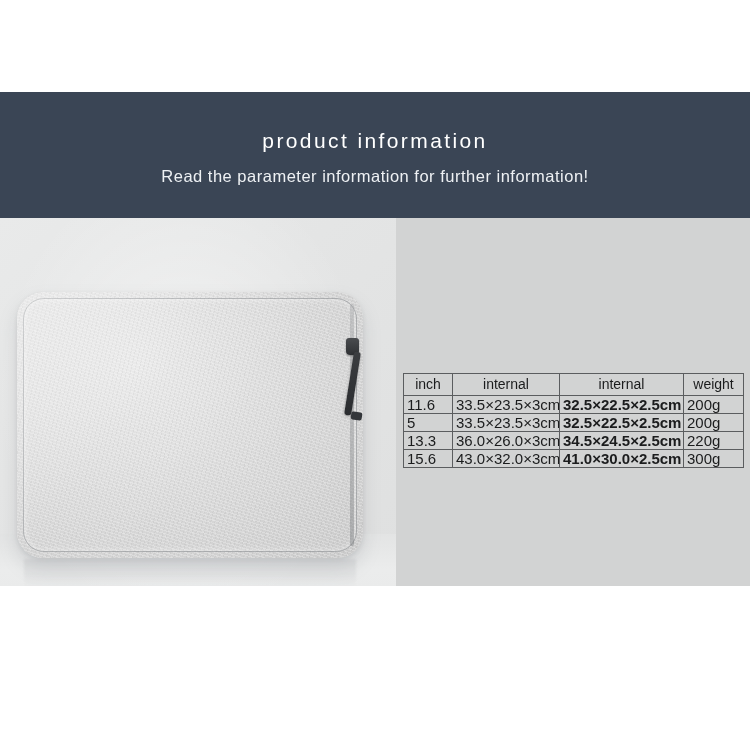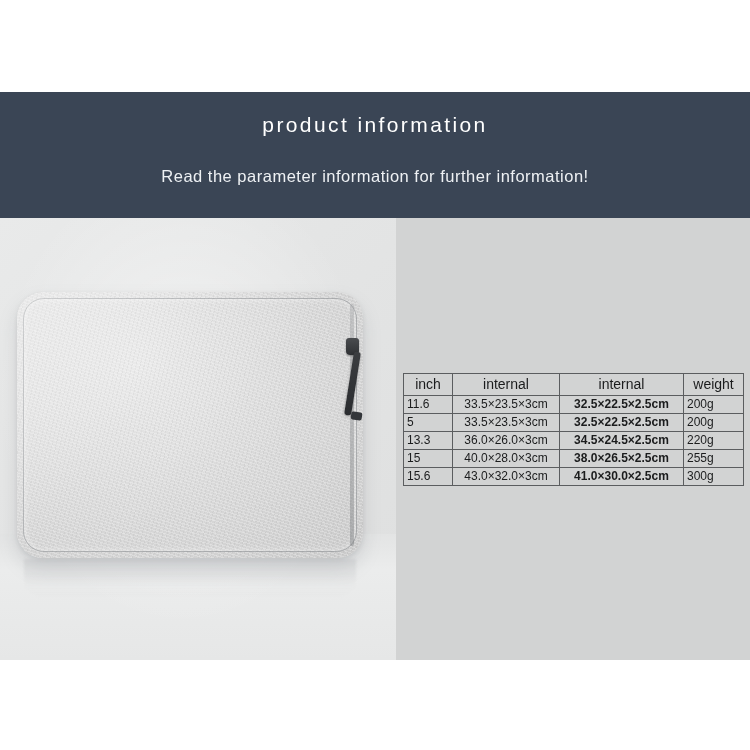--- a/index.html
+++ b/index.html
@@ -10,24 +10,23 @@
   body {
     width: 750px;
     height: 750px;
     font-family: "Liberation Sans", sans-serif;
     -webkit-font-smoothing: antialiased;
   }
 
   .page {
     position: relative;
     width: 750px;
-    height: 750px;
+    height: 586px;
     background: #ffffff;
     overflow: hidden;
-    border-radius: 10px;
   }
 
   
   .top-gap {
     position: absolute;
     left: 0; top: 0;
     width: 750px; height: 92px;
     background: #ffffff;
   }
 
@@ -54,21 +53,21 @@
     line-height: 1.2;
     margin: 0 0 14px 0;
     white-space: nowrap;
   }
   .banner-subtitle {
     color: #eef1f4;
     font-size: 16.5px;
     font-weight: 400;
     letter-spacing: 0.5px;
     line-height: 1.2;
-    margin: 16px;
+    margin: 0;
     white-space: nowrap;
   }
 
   
   .content {
     position: absolute;
     left: 0;
     top: 218px;
     width: 750px;
     height: 442px;
@@ -227,21 +226,21 @@
     overflow: hidden;
   }
   .spec-table th {
     height: 21px;
     font-size: 14px;
     text-align: center;
     line-height: 21px;
   }
   .spec-table td {
     height: 17px;
-    font-size: 12px;
+    font-size: 15px;
     line-height: 17px;
   }
   .col-inch  { width: 49px; }
   .col-ext   { width: 107px; }
   .col-int   { width: 124px; }
   .col-wt    { width: 60px; }
 
   td.cell-inch { text-align: left;   padding-left: 3px; }
   td.cell-ext  { text-align: center; }
   td.cell-int  { text-align: center; font-weight: bold; }
@@ -318,26 +317,20 @@
             <td class="cell-int">32.5×22.5×2.5cm</td>
             <td class="cell-wt">200g</td>
           </tr>
           <tr>
             <td class="cell-inch">13.3</td>
             <td class="cell-ext">36.0×26.0×3cm</td>
             <td class="cell-int">34.5×24.5×2.5cm</td>
             <td class="cell-wt">220g</td>
           </tr>
           <tr>
-            <td class="cell-inch">15</td>
-            <td class="cell-ext">40.0×28.0×3cm</td>
-            <td class="cell-int">38.0×26.5×2.5cm</td>
-            <td class="cell-wt">255g</td>
-          </tr>
-          <tr>
             <td class="cell-inch">15.6</td>
             <td class="cell-ext">43.0×32.0×3cm</td>
             <td class="cell-int">41.0×30.0×2.5cm</td>
             <td class="cell-wt">300g</td>
           </tr>
         </tbody>
       </table>
 
     </div>
   </div>

